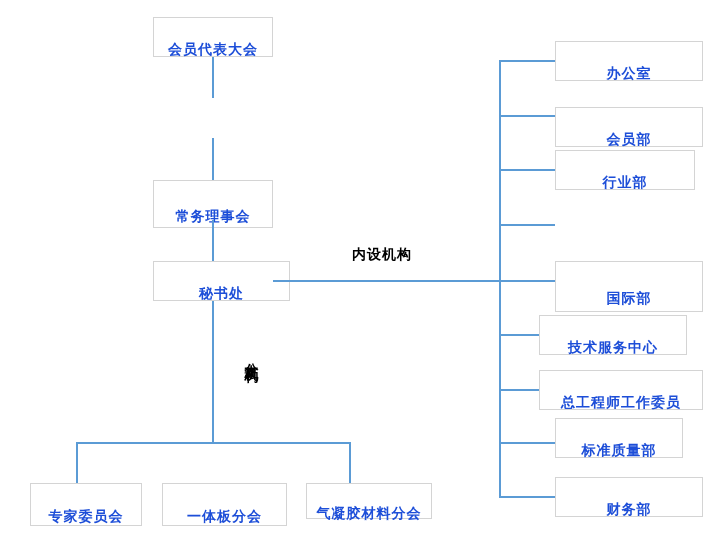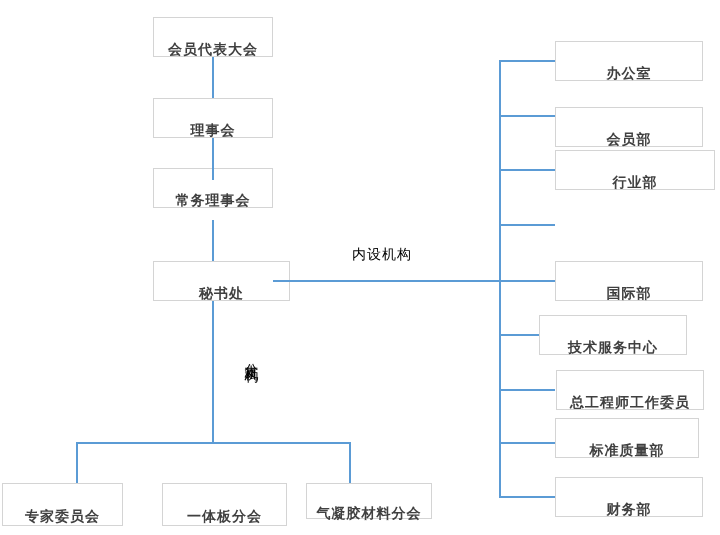--- a/index.html
+++ b/index.html
@@ -6,47 +6,44 @@
   .canvas{
     position:relative;width:720px;height:535px;background:#ffffff;overflow:hidden;
     font-family:"DejaVu Sans","Liberation Sans",sans-serif;
   }
   .node{
     position:absolute;background:#ffffff;border:1px solid #d4d4d4;
     display:flex;align-items:center;justify-content:center;
     box-sizing:border-box;
   }
   .node span{
-    font-size:14px;font-weight:bold;color:#404040;white-space:nowrap;
+    font-size:14px;font-weight:bold;color:#1d4ed8;white-space:nowrap;
     letter-spacing:1px;
     margin-top:25px;
   }
   .vline{position:absolute;width:2px;background:#5b9bd5;}
   .hline{position:absolute;height:2px;background:#5b9bd5;}
   .grouplabel{
-    position:absolute;font-size:14px;font-weight:normal;color:#000000;
+    position:absolute;font-size:14px;font-weight:bold;color:#000000;
     letter-spacing:1px;white-space:nowrap;
   }
   .vtext{
     writing-mode:vertical-rl;text-orientation:upright;
     letter-spacing:2px;white-space:nowrap;
   }
 </style>
 </head>
 <body>
 
 <div class="canvas">
 
   <div class="node" style="left:153px;top:17px;width:120px;height:40px">
     <span>会员代表大会</span>
   </div>
-  <div class="node" style="left:153px;top:98px;width:120px;height:40px">
-    <span>理事会</span>
-  </div>
-  <div class="node" style="left:153px;top:168px;width:120px;height:40px">
+  <div class="node" style="left:153px;top:180px;width:120px;height:48px">
     <span>常务理事会</span>
   </div>
   <div class="node" style="left:153px;top:261px;width:137px;height:40px">
     <span>秘书处</span>
   </div>
 
   <div class="vline" style="left:212px;top:57px;height:41px"></div>
   <div class="vline" style="left:212px;top:138px;height:42px"></div>
   <div class="vline" style="left:212px;top:220px;height:41px"></div>
   <div class="vline" style="left:212px;top:301px;height:142px"></div>
@@ -65,46 +62,46 @@
   <div class="hline" style="left:499px;top:389px;width:56px"></div>
   <div class="hline" style="left:499px;top:442px;width:56px"></div>
   <div class="hline" style="left:499px;top:496px;width:56px"></div>
 
   <div class="node" style="left:555px;top:41px;width:148px;height:40px">
     <span>办公室</span>
   </div>
   <div class="node" style="left:555px;top:107px;width:148px;height:40px">
     <span>会员部</span>
   </div>
-  <div class="node" style="left:555px;top:150px;width:160px;height:40px">
+  <div class="node" style="left:555px;top:150px;width:140px;height:40px">
     <span>行业部</span>
   </div>
-  <div class="node" style="left:555px;top:261px;width:148px;height:40px">
+  <div class="node" style="left:555px;top:261px;width:148px;height:51px">
     <span>国际部</span>
   </div>
   <div class="node" style="left:539px;top:315px;width:148px;height:40px">
     <span>技术服务中心</span>
   </div>
-  <div class="node" style="left:556px;top:370px;width:148px;height:40px">
+  <div class="node" style="left:539px;top:370px;width:164px;height:40px">
     <span>总工程师工作委员</span>
   </div>
-  <div class="node" style="left:555px;top:418px;width:144px;height:40px">
+  <div class="node" style="left:555px;top:418px;width:128px;height:40px">
     <span>标准质量部</span>
   </div>
   <div class="node" style="left:555px;top:477px;width:148px;height:40px">
     <span>财务部</span>
   </div>
 
   <div class="grouplabel vtext" style="left:243px;top:352px">分支机构</div>
 
   <div class="hline" style="left:76px;top:442px;width:275px"></div>
   <div class="vline" style="left:76px;top:442px;height:41px"></div>
   <div class="vline" style="left:349px;top:442px;height:42px"></div>
 
-  <div class="node" style="left:2px;top:483px;width:121px;height:43px">
+  <div class="node" style="left:30px;top:483px;width:112px;height:43px">
     <span>专家委员会</span>
   </div>
   <div class="node" style="left:162px;top:483px;width:125px;height:43px">
     <span>一体板分会</span>
   </div>
   <div class="node" style="left:306px;top:483px;width:126px;height:36px">
     <span>气凝胶材料分会</span>
   </div>
 
 </div>

